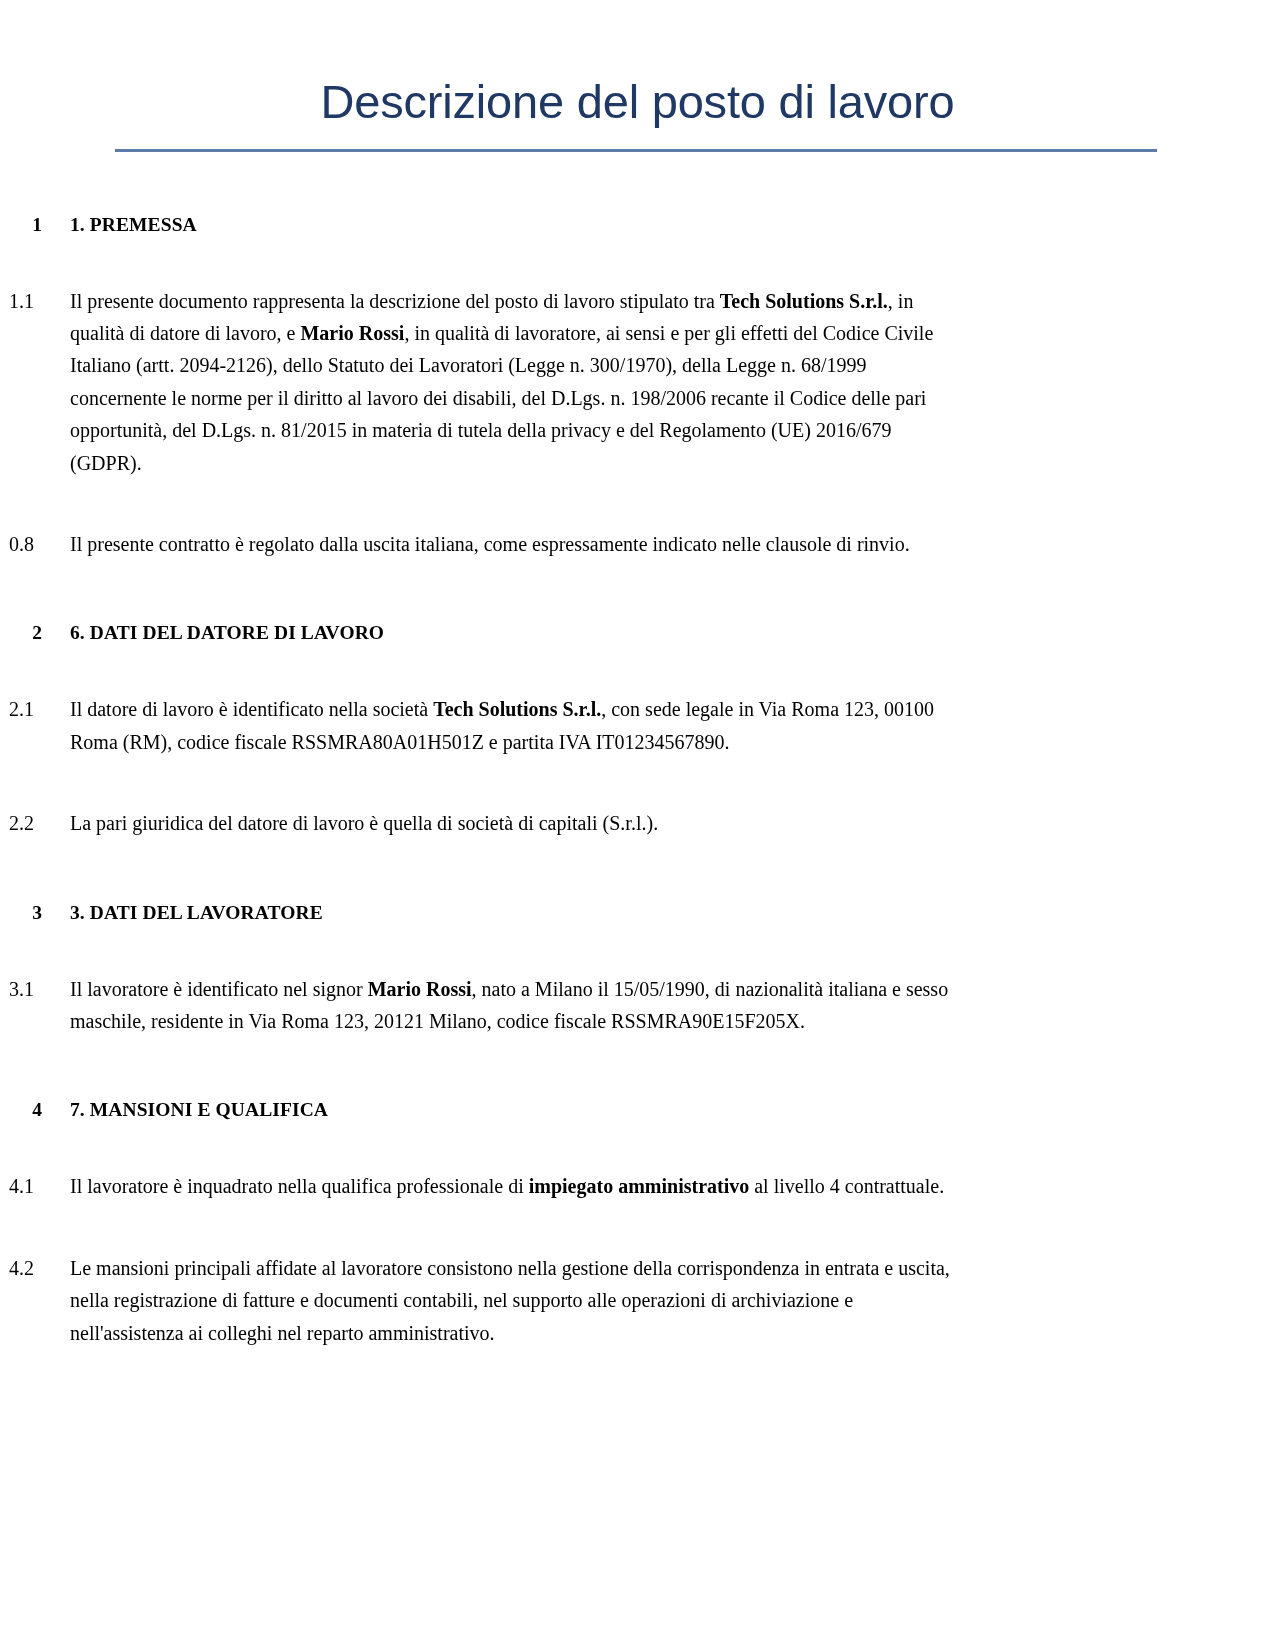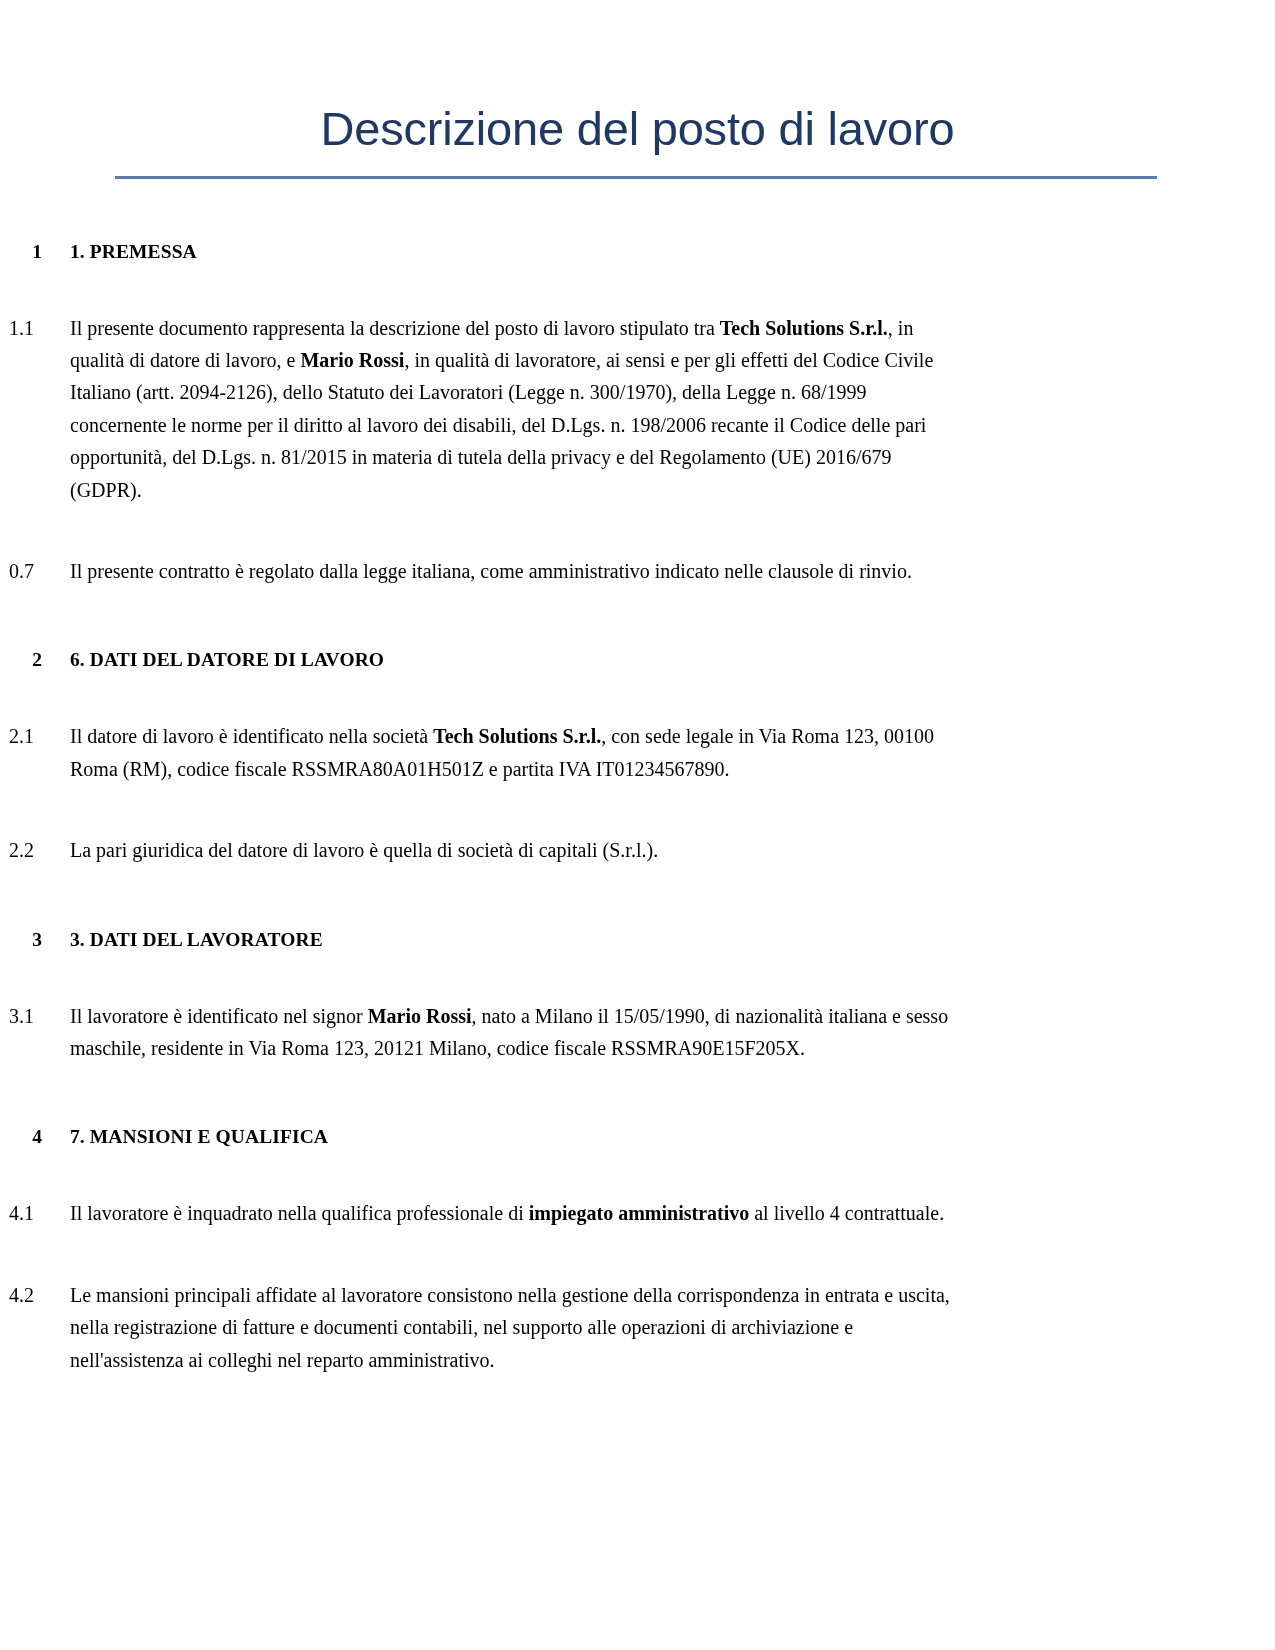--- a/index.html
+++ b/index.html
@@ -27,21 +27,21 @@
 
   
   .doc-title {
     font-family: "Liberation Sans", sans-serif;
     font-size: 47px;
     font-weight: 400;
     color: #1F3864;
     text-align: center;
     letter-spacing: -0.2px;
     line-height: 1.1;
-    padding-top: 103px;
+    padding-top: 76px;
     margin: 0 0 0 0;
   }
   .title-rule {
     height: 3px;
     background: #5B7DA8;
     margin: 21px auto 0 auto;
     width: 1042px;
     margin-left: 115px;
   }
 
@@ -120,22 +120,22 @@
   <div class="section">
         <div class="heading-row">
           <span class="heading-num">1</span>
           <span class="heading-text">1. PREMESSA</span>
         </div>
         <div class="para-row">
           <span class="para-num">1.1</span>
           <span class="para-text">Il presente documento rappresenta la descrizione del posto di lavoro stipulato tra <b>Tech Solutions S.r.l.</b>, in qualità di datore di lavoro, e <b>Mario Rossi</b>, in qualità di lavoratore, ai sensi e per gli effetti del Codice Civile Italiano (artt. 2094-2126), dello Statuto dei Lavoratori (Legge n. 300/1970), della Legge n. 68/1999 concernente le norme per il diritto al lavoro dei disabili, del D.Lgs. n. 198/2006 recante il Codice delle pari opportunità, del D.Lgs. n. 81/2015 in materia di tutela della privacy e del Regolamento (UE) 2016/679 (GDPR).</span>
         </div>
         <div class="para-row">
-          <span class="para-num">0.7</span>
-          <span class="para-text">Il presente contratto è regolato dalla legge italiana, come amministrativo indicato nelle clausole di rinvio.</span>
+          <span class="para-num">0.8</span>
+          <span class="para-text">Il presente contratto è regolato dalla uscita italiana, come espressamente indicato nelle clausole di rinvio.</span>
         </div>
       </div>
       <div class="section">
         <div class="heading-row">
           <span class="heading-num">2</span>
           <span class="heading-text">6. DATI DEL DATORE DI LAVORO</span>
         </div>
         <div class="para-row">
           <span class="para-num">2.1</span>
           <span class="para-text">Il datore di lavoro è identificato nella società <b>Tech Solutions S.r.l.</b>, con sede legale in Via Roma 123, 00100 Roma (RM), codice fiscale RSSMRA80A01H501Z e partita IVA IT01234567890.</span>

